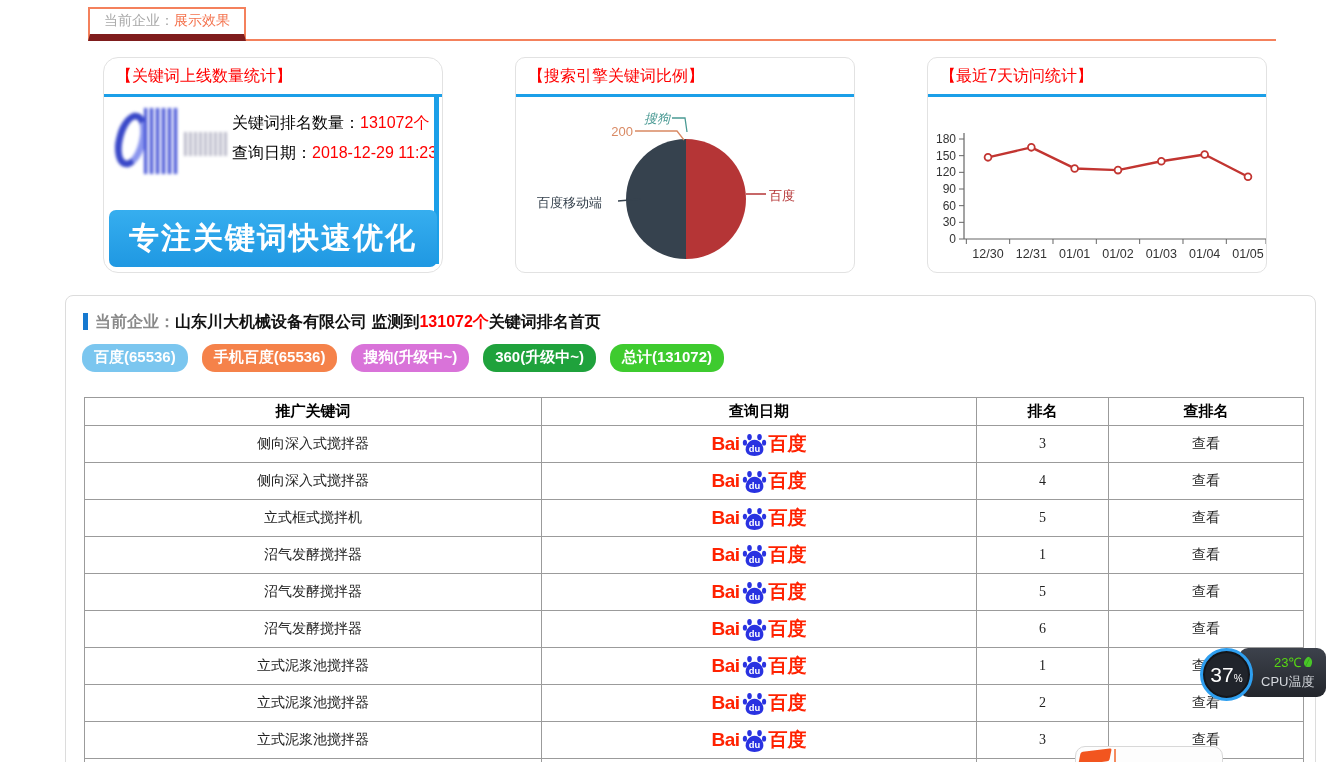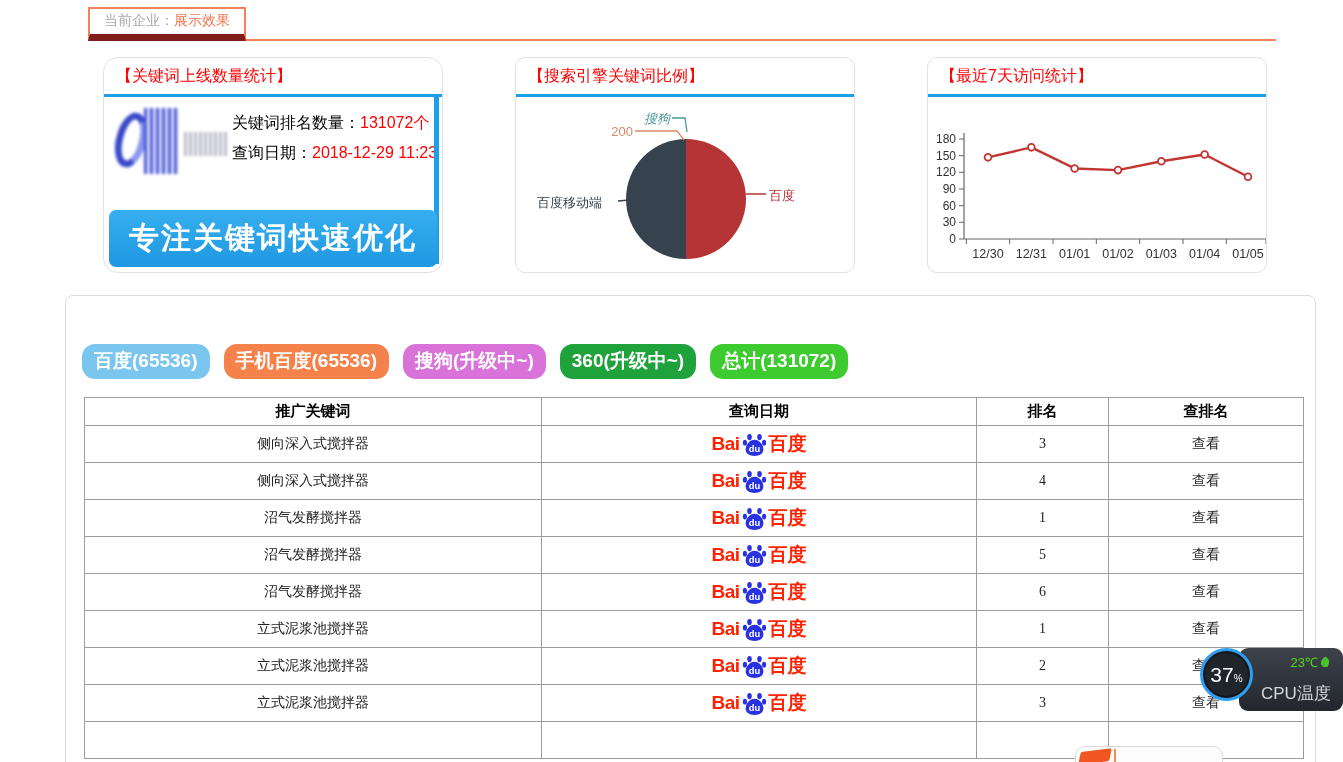--- a/index.html
+++ b/index.html
@@ -52,21 +52,21 @@
 
   
   .main-box{position:absolute;left:65px;top:295px;width:1251px;height:520px;background:#fff;
             border:1px solid #dcdcdc;border-radius:8px;box-sizing:border-box;}
   .company-line{position:absolute;left:17px;top:16px;font-size:16px;font-weight:bold;white-space:nowrap;}
   .blue-bar{display:inline-block;width:5px;height:17px;background:#1679d0;vertical-align:-3px;margin-right:7px;}
   .cl-prefix{color:#8a8a8a;}
   .cl-name,.cl-suffix,.cl-mon{color:#111;}
   .cl-count{color:var(--title-red);}
   .badges{position:absolute;left:16px;top:48px;white-space:nowrap;}
-  .badge{display:inline-block;color:#fff;font-size:19px;font-weight:bold;padding:4px 12px 5px;
+  .badge{display:inline-block;color:#fff;font-size:15px;font-weight:bold;padding:4px 12px 5px;
          border-radius:13px;margin-right:14px;cursor:pointer;}
 
   
   .rank-table{position:absolute;left:18px;top:101px;width:1219px;border-collapse:collapse;table-layout:fixed;
               font-family:"Liberation Serif",serif;}
   .rank-table th,.rank-table td{border:1px solid #9b9b9b;text-align:center;padding:0;}
   .rank-table th{height:27px;font-size:15px;color:#000;}
   .rank-table td{height:36px;font-size:14px;color:#222;}
   .col-kw{width:457px;}.col-engine{width:435px;}.col-rank{width:132px;}.col-action{width:195px;}
   .c-action{cursor:pointer;}
@@ -83,21 +83,21 @@
   .cpu-circle{position:relative;z-index:2;width:47px;height:47px;border-radius:50%;background:#20242b;
               border:3px solid #2e9ff0;box-shadow:inset 0 0 0 2px #14161a;display:flex;align-items:baseline;
               justify-content:center;color:#fff;}
   .cpu-num{font-size:21px;line-height:47px;}
   .cpu-pct{font-size:10px;line-height:42px;}
   .cpu-pill{margin-left:-14px;background:linear-gradient(180deg,#3d424c,#23262c);border-radius:9px;
             padding:5px 12px 6px 22px;color:#d5d8dd;}
   .cpu-temp-row{display:flex;align-items:center;justify-content:flex-end;}
   .cpu-temp{color:#57d813;font-size:13px;}
   .leaf-icon svg{width:13px;height:13px;display:block;}
-  .cpu-label{font-size:17px;margin-top:11px;}
+  .cpu-label{font-size:13px;margin-top:2px;}
 
   
   .popup-partial{position:absolute;left:1075px;top:746px;width:146px;height:20px;background:#fdfdfd;
                  border:1px solid #d8d8d8;border-radius:10px 10px 0 0;z-index:55;cursor:pointer;}
   .popup-flag{position:absolute;left:4px;top:3px;width:30px;height:13px;background:#f2551f;
               transform:skew(-18deg) rotate(-7deg);border-radius:2px;}
   .popup-flag2{position:absolute;left:38px;top:2px;width:2px;height:14px;background:#f58a5e;}
 </style>
 </head>
 <body>
@@ -179,20 +179,23 @@
         <circle cx="103.33" cy="89.33333333333334" r="3.4" fill="#fff" stroke="#c23531" stroke-width="1.8"></circle>
         <circle cx="146.66" cy="110.44444444444444" r="3.4" fill="#fff" stroke="#c23531" stroke-width="1.8"></circle>
         <circle cx="189.99" cy="112.11111111111111" r="3.4" fill="#fff" stroke="#c23531" stroke-width="1.8"></circle>
         <circle cx="233.32" cy="103.22222222222221" r="3.4" fill="#fff" stroke="#c23531" stroke-width="1.8"></circle>
         <circle cx="276.65" cy="96.55555555555556" r="3.4" fill="#fff" stroke="#c23531" stroke-width="1.8"></circle>
         <circle cx="319.98" cy="118.77777777777777" r="3.4" fill="#fff" stroke="#c23531" stroke-width="1.8"></circle>
       </svg>
   </div>
 
   <div class="main-box">
+    <div class="company-line">
+      <span class="blue-bar"></span><span class="cl-prefix">当前企业：</span><span class="cl-name">山东川大机械设备有限公司</span><span class="cl-mon"> 监测到</span><span class="cl-count">131072个</span><span class="cl-suffix">关键词排名首页</span>
+    </div>
     <div class="badges" id="badges"><span class="badge" style="background: rgb(123, 198, 239);">百度(65536)</span><span class="badge" style="background: rgb(245, 130, 74);">手机百度(65536)</span><span class="badge" style="background: rgb(217, 115, 217);">搜狗(升级中~)</span><span class="badge" style="background: rgb(31, 162, 60);">360(升级中~)</span><span class="badge" style="background: rgb(62, 203, 47);">总计(131072)</span></div>
 
     <table class="rank-table">
       <colgroup>
           <col class="col-kw">
           <col class="col-engine">
           <col class="col-rank">
           <col class="col-action">
         </colgroup>
       <thead>
@@ -241,20 +244,41 @@
             <text class="bd-du" x="12" y="19.5" text-anchor="middle">du</text>
           </svg>
         </span>
         <span class="bd-cn">百度</span>
       </span>
     </td>
     <td class="c-rank">4</td>
     <td class="c-action">查看</td>
   </tr>
 
+  <tr>
+    <td class="c-kw">立式框式搅拌机</td>
+    <td class="c-engine">
+      <span class="bd-logo">
+        <span class="bd-bai">Bai</span>
+        <span class="bd-paw">
+          <svg viewBox="0 0 24 24">
+            <ellipse cx="7.2" cy="4.8" rx="2.2" ry="3"></ellipse>
+            <ellipse cx="16.8" cy="4.8" rx="2.2" ry="3"></ellipse>
+            <ellipse cx="2.8" cy="10.2" rx="2" ry="2.8"></ellipse>
+            <ellipse cx="21.2" cy="10.2" rx="2" ry="2.8"></ellipse>
+            <path d="M12 7.5 C16.5 7.5 20.5 12 20.5 16.8 C20.5 21 16.8 23 12 23 C7.2 23 3.5 21 3.5 16.8 C3.5 12 7.5 7.5 12 7.5 Z"></path>
+            <text class="bd-du" x="12" y="19.5" text-anchor="middle">du</text>
+          </svg>
+        </span>
+        <span class="bd-cn">百度</span>
+      </span>
+    </td>
+    <td class="c-rank">5</td>
+    <td class="c-action">查看</td>
+  </tr>
 
   <tr>
     <td class="c-kw">沼气发酵搅拌器</td>
     <td class="c-engine">
       <span class="bd-logo">
         <span class="bd-bai">Bai</span>
         <span class="bd-paw">
           <svg viewBox="0 0 24 24">
             <ellipse cx="7.2" cy="4.8" rx="2.2" ry="3"></ellipse>
             <ellipse cx="16.8" cy="4.8" rx="2.2" ry="3"></ellipse>

